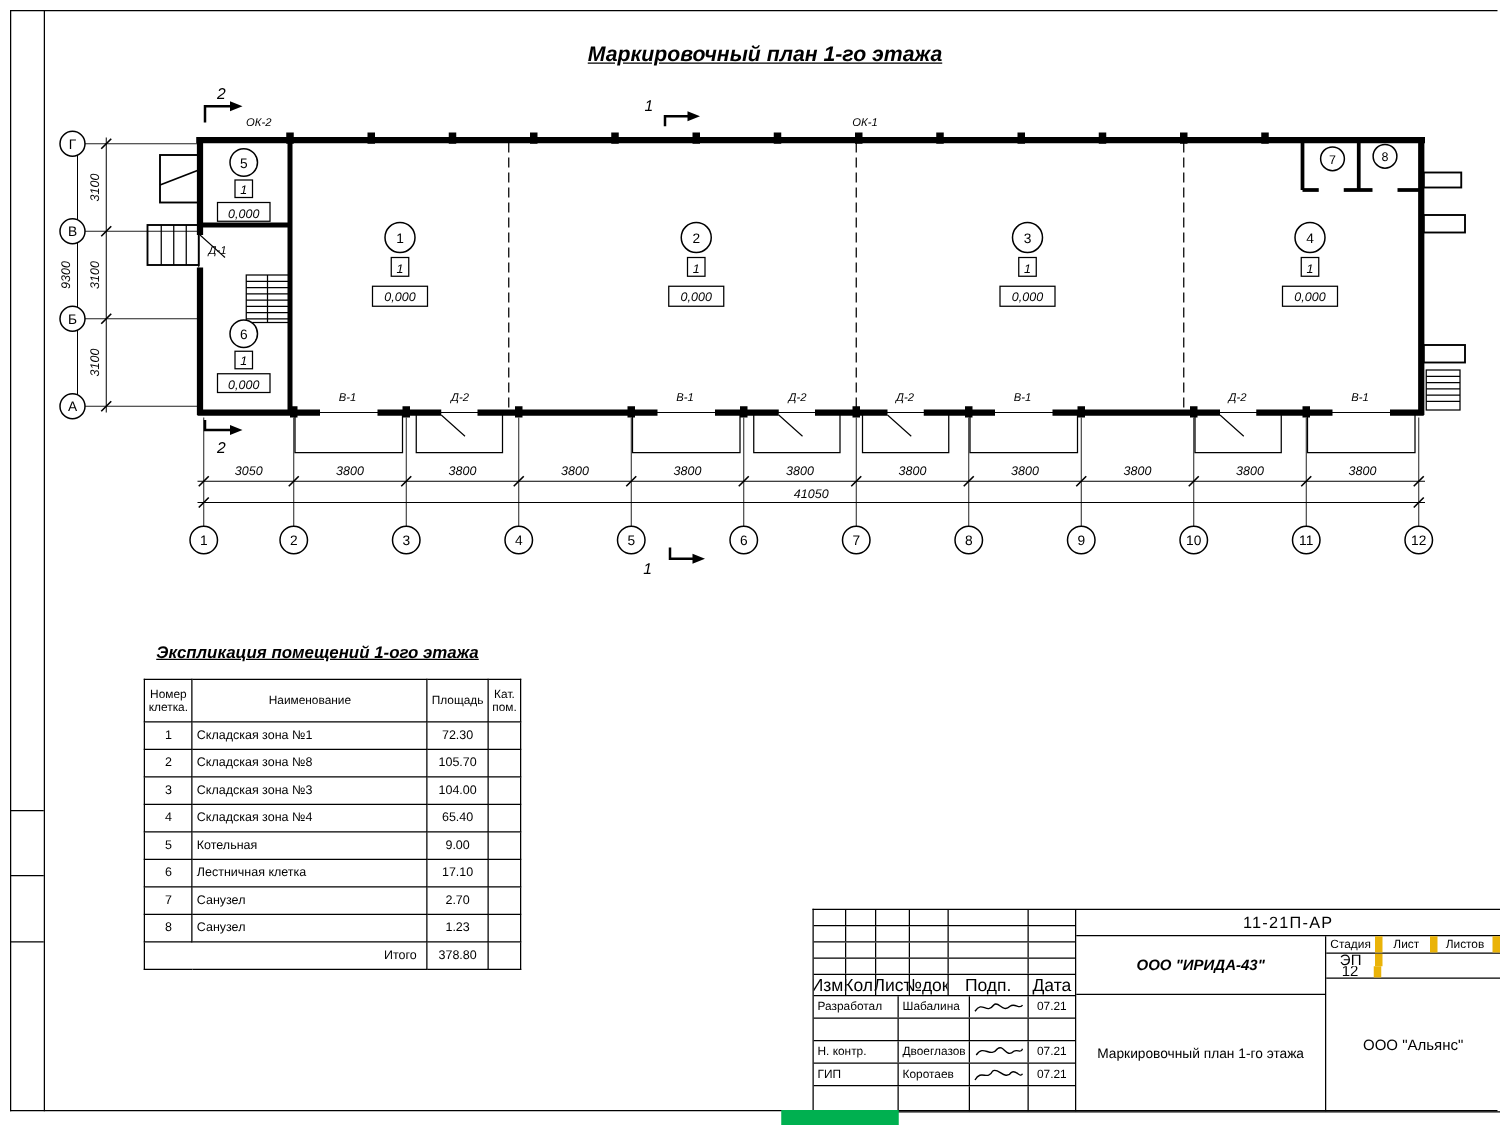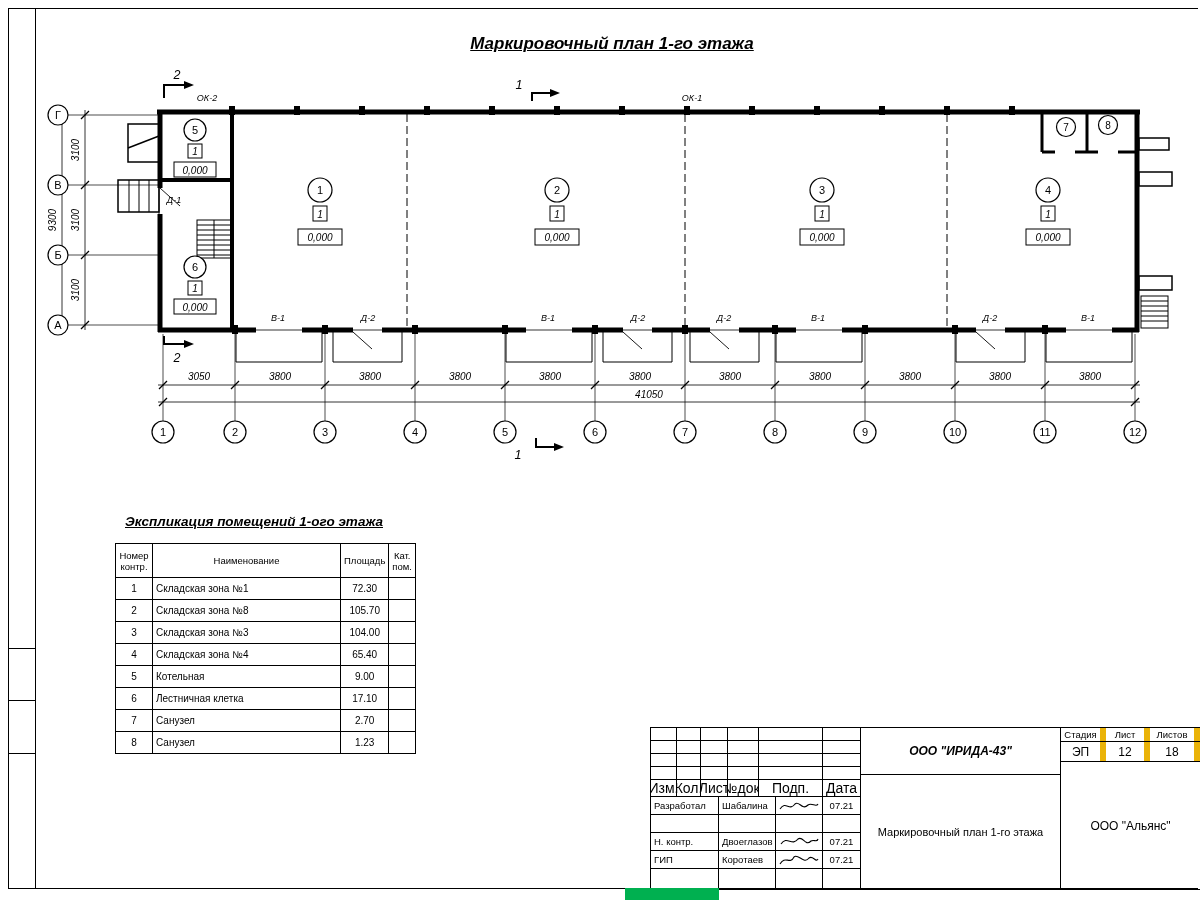--- a/index.html
+++ b/index.html
@@ -56,21 +56,21 @@
   .tb-project{height:45px;border-bottom:1px solid #000;text-align:center;font-size:10.5px;
     line-height:13.5px;padding-top:3px;overflow:hidden;white-space:nowrap;}
   .tb-bottom{flex:1;display:flex;}
   .tb-mid{width:200px;border-right:1.5px solid #000;display:flex;flex-direction:column;}
   .tb-org1{height:47px;border-bottom:1px solid #000;display:flex;align-items:center;
     justify-content:center;font-style:italic;font-weight:bold;font-size:12px;}
   .tb-drawtitle{flex:1;display:flex;align-items:center;justify-content:center;
     font-size:11px;text-align:center;padding:0 6px;}
   .tb-stamp{flex:1;display:flex;flex-direction:column;}
   .tb-stamp-head{height:14px;display:flex;border-bottom:1px solid #000;font-size:9.5px;}
-  .tb-stamp-vals{height:20px;display:flex;border-bottom:1px solid #000;font-size:12px;}
+  .tb-stamp-vals{height:20px;display:flex;border-bottom:1px solid #000;font-size:12px;flex-direction:column;}
   .tb-stamp-head>div,.tb-stamp-vals>div{border-right:6px solid #eab308;display:flex;
     align-items:center;justify-content:center;overflow:hidden;}
   .s1{width:45px}.s2{width:44px}.s3{flex:1;border-right:none;}
   .tb-org2{flex:1;display:flex;align-items:center;justify-content:center;font-size:12px;}
 
   .green-bar{left:625px;top:888px;width:94px;height:12px;background:#00B050;}
 </style>
 </head>
 <body>
 
@@ -363,21 +363,21 @@
 <div class="abs expl-title">Экспликация помещений 1-ого этажа</div>
 <table class="abs expl-table">
   <colgroup>
       <col style="width:37px">
       <col style="width:188px">
       <col style="width:46px">
       <col style="width:23px">
     </colgroup>
   <thead>
     <tr>
-      <th>Номер контр.</th>
+      <th>Номер клетка.</th>
       <th>Наименование</th>
       <th>Площадь</th>
       <th>Кат. пом.</th>
     </tr>
   </thead>
   <tbody>
     <tr>
       <td class="c">1</td>
       <td>Складская зона №1</td>
       <td class="c">72.30</td>
@@ -416,20 +416,25 @@
     <tr>
       <td class="c">7</td>
       <td>Санузел</td>
       <td class="c">2.70</td>
       <td></td>
     </tr>
     <tr>
       <td class="c">8</td>
       <td>Санузел</td>
       <td class="c">1.23</td>
+      <td></td>
+    </tr>
+    <tr>
+      <td colspan="2" class="total-label">Итого</td>
+      <td class="c">378.80</td>
       <td></td>
     </tr>
   </tbody>
 </table>
 
 <div class="abs titleblock">
   <div class="tb-left">
     <div class="tb-hrow blank">
       <div class="hc w1"></div>
         <div class="hc w2"></div>
@@ -507,20 +512,21 @@
       <div class="cell date">07.21</div>
     </div>
     <div class="tb-row last">
       <div class="cell role"></div>
         <div class="cell nm"></div>
         <div class="cell sig"></div>
         <div class="cell date"></div>
     </div>
   </div>
   <div class="tb-right">
+    <div class="tb-doccode">11-21П-АР</div>
     <div class="tb-bottom">
       <div class="tb-mid">
         <div class="tb-org1">ООО "ИРИДА-43"</div>
         <div class="tb-drawtitle">Маркировочный план 1-го этажа</div>
       </div>
       <div class="tb-stamp">
         <div class="tb-stamp-head">
           <div class="s1">Стадия</div>
           <div class="s2">Лист</div>
           <div class="s3">Листов</div>

